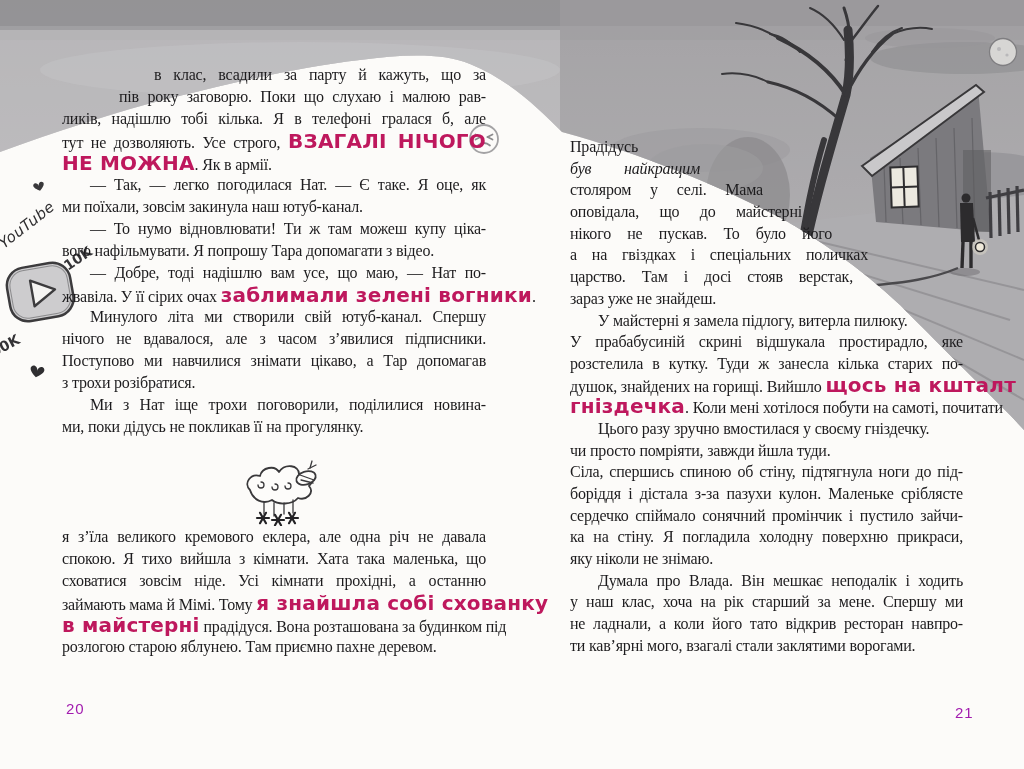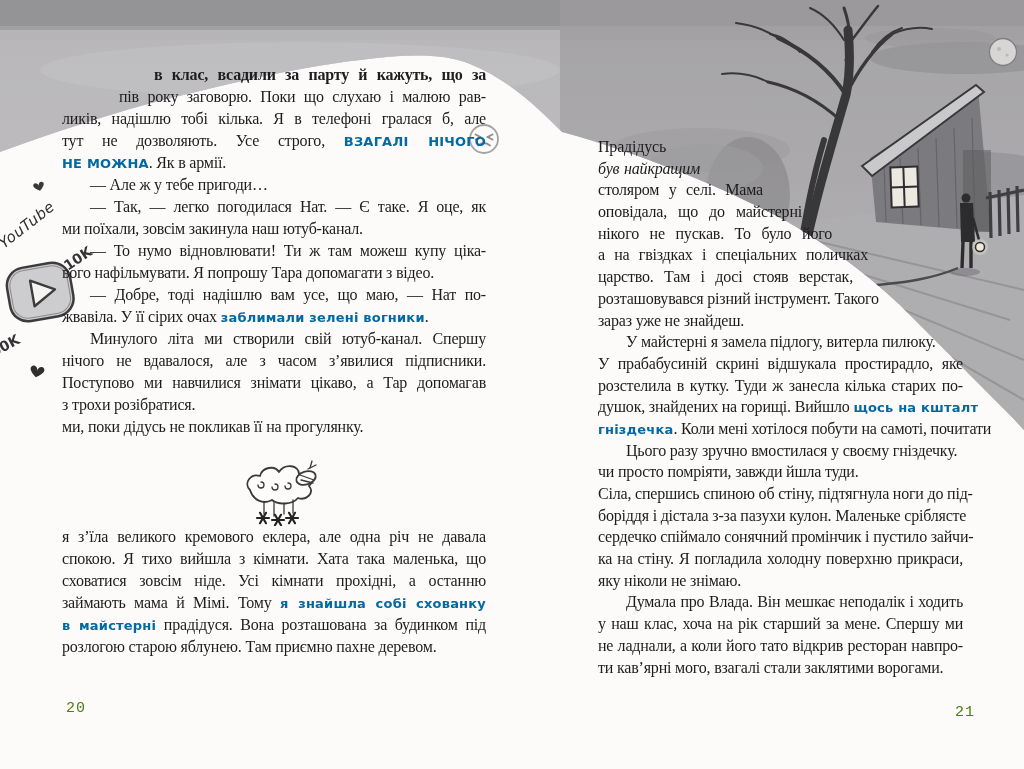--- a/index.html
+++ b/index.html
@@ -6,33 +6,33 @@
   body{
     width:1024px;height:769px;position:relative;overflow:hidden;
     background:#fcfbf9;
     font-family:"Liberation Serif", serif;
   }
   
   .page-text{position:absolute;color:#1d1c1e;}
   .p20{left:62px;top:64px;width:424px;}
   .p20 .line{height:22px;line-height:22px;}
   .p21{left:570px;top:136px;width:393px;}
-  .p21 .line{height:21.7px;line-height:21.7px;margin-left:28px;}
+  .p21 .line{height:21.7px;line-height:21.7px;}
   .line{
     font-size:16px;letter-spacing:-0.2px;white-space:nowrap;
     text-align:justify;text-align-last:left;text-justify:inter-word;
   }
   .line.j{text-align-last:justify;}
   .hand{
     font-family:"DejaVu Sans", sans-serif;font-weight:bold;
-    font-size:13px;letter-spacing:0.2px;color:#0369a1;
+    font-size:20px;letter-spacing:0.2px;color:#be185d;
   }
   .pagenum{
-    position:absolute;font-family:Liberation Mono, monospace;
-    font-size:15px;letter-spacing:1px;color:#4d7c0f;
+    position:absolute;font-family:Liberation Sans, sans-serif;
+    font-size:15px;letter-spacing:1px;color:#a21caf;
   }
   .pn-left{left:66px;top:700px;}
   .pn-right{left:955px;top:704px;text-align:right;}
   .doodle{position:absolute;}
   svg text{font-family:"DejaVu Sans", sans-serif;}
 </style>
 </head>
 <body>
 
 <svg width="1024" height="769" viewBox="0 0 1024 769" style="position:absolute;left:0;top:0;">
@@ -198,55 +198,54 @@
       </g>
     <g transform="translate(62,62)">
         <line x1="-6" y1="0" x2="6" y2="0"></line>
         <line x1="-3" y1="-5.2" x2="3" y2="5.2"></line>
         <line x1="3" y1="-5.2" x2="-3" y2="5.2"></line>
       </g>
   </g>
 </svg>
 
 <div class="page-text p20" id="p20-top">
-    <div class="line j" style="padding-left: 92px; font-weight: bold;"><span>в клас, всадили за парту й кажуть, що за</span></div>
+    <div class="line j" style="padding-left: 92px;"><span>в клас, всадили за парту й кажуть, що за</span></div>
     <div class="line j" style="padding-left: 57px;"><span>пів року заговорю. Поки що слухаю і малюю рав-</span></div>
     <div class="line j"><span>ликів, надішлю тобі кілька. Я в телефоні гралася б, але</span></div>
     <div class="line j"><span>тут не дозволяють. Усе строго, </span><span class="hand">ВЗАГАЛІ НІЧОГО</span></div>
     <div class="line"><span class="hand">НЕ МОЖНА</span><span>. Як в армії.</span></div>
-    <div class="line" style="padding-left: 28px;"><span>— Але ж у тебе пригоди…</span></div>
     <div class="line j" style="padding-left: 28px;"><span>— Так, — легко погодилася Нат. — Є таке. Я оце, як</span></div>
     <div class="line"><span>ми поїхали, зовсім закинула наш ютуб-канал.</span></div>
     <div class="line j" style="padding-left: 28px;"><span>— То нумо відновлювати! Ти ж там можеш купу ціка-</span></div>
     <div class="line"><span>вого нафільмувати. Я попрошу Тара допомагати з відео.</span></div>
     <div class="line j" style="padding-left: 28px;"><span>— Добре, тоді надішлю вам усе, що маю, — Нат по-</span></div>
     <div class="line"><span>жвавіла. У її сірих очах </span><span class="hand">заблимали зелені вогники</span><span>.</span></div>
     <div class="line j" style="padding-left: 28px;"><span>Минулого літа ми створили свій ютуб-канал. Спершу</span></div>
     <div class="line j"><span>нічого не вдавалося, але з часом з’явилися підписники.</span></div>
     <div class="line j"><span>Поступово ми навчилися знімати цікаво, а Тар допомагав</span></div>
     <div class="line"><span>з трохи розібратися.</span></div>
+    <div class="line j" style="padding-left: 28px;"><span>Ми з Нат іще трохи поговорили, поділилися новина-</span></div>
     <div class="line"><span>ми, поки дідусь не покликав її на прогулянку.</span></div>
   </div>
 <div class="page-text p20" id="p20-bottom" style="top:526px;">
     <div class="line j"><span>я з’їла великого кремового еклера, але одна річ не давала</span></div>
     <div class="line j"><span>спокою. Я тихо вийшла з кімнати. Хата така маленька, що</span></div>
     <div class="line j"><span>сховатися зовсім ніде. Усі кімнати прохідні, а останню</span></div>
     <div class="line j"><span>займають мама й Мімі. Тому </span><span class="hand">я знайшла собі схованку</span></div>
     <div class="line j"><span class="hand">в майстерні</span><span> прадідуся. Вона розташована за будинком під</span></div>
     <div class="line"><span>розлогою старою яблунею. Там приємно пахне деревом.</span></div>
   </div>
 <div class="page-text p21" id="p21">
     <div class="line" style="margin-right: 308px;"><span>Прадідусь</span></div>
     <div class="line j" style="margin-right: 263px; font-style: italic;"><span>був найкращим</span></div>
     <div class="line j" style="margin-right: 200px;"><span>столяром у селі. Мама</span></div>
     <div class="line j" style="margin-right: 161px;"><span>оповідала, що до майстерні</span></div>
     <div class="line j" style="margin-right: 131px;"><span>нікого не пускав. То було його</span></div>
     <div class="line j" style="margin-right: 95px;"><span>а на гвіздках і спеціальних поличках</span></div>
     <div class="line j" style="margin-right: 110px;"><span>царство. Там і досі стояв верстак,</span></div>
-    <div class="line j" style="margin-right: 95px;"><span>розташовувався різний інструмент. Такого</span></div>
     <div class="line"><span>зараз уже не знайдеш.</span></div>
     <div class="line" style="padding-left: 28px;"><span>У майстерні я замела підлогу, витерла пилюку.</span></div>
     <div class="line j"><span>У прабабусиній скрині відшукала простирадло, яке</span></div>
     <div class="line j"><span>розстелила в кутку. Туди ж занесла кілька старих по-</span></div>
     <div class="line j"><span>душок, знайдених на горищі. Вийшло </span><span class="hand">щось на кшталт</span></div>
     <div class="line j"><span class="hand">гніздечка</span><span>. Коли мені хотілося побути на самоті, почитати</span></div>
     <div class="line" style="padding-left: 28px;"><span>Цього разу зручно вмостилася у своєму гніздечку.</span></div>
     <div class="line"><span>чи просто помріяти, завжди йшла туди.</span></div>
     <div class="line j"><span>Сіла, спершись спиною об стіну, підтягнула ноги до під-</span></div>
     <div class="line j"><span>боріддя і дістала з-за пазухи кулон. Маленьке сріблясте</span></div>

